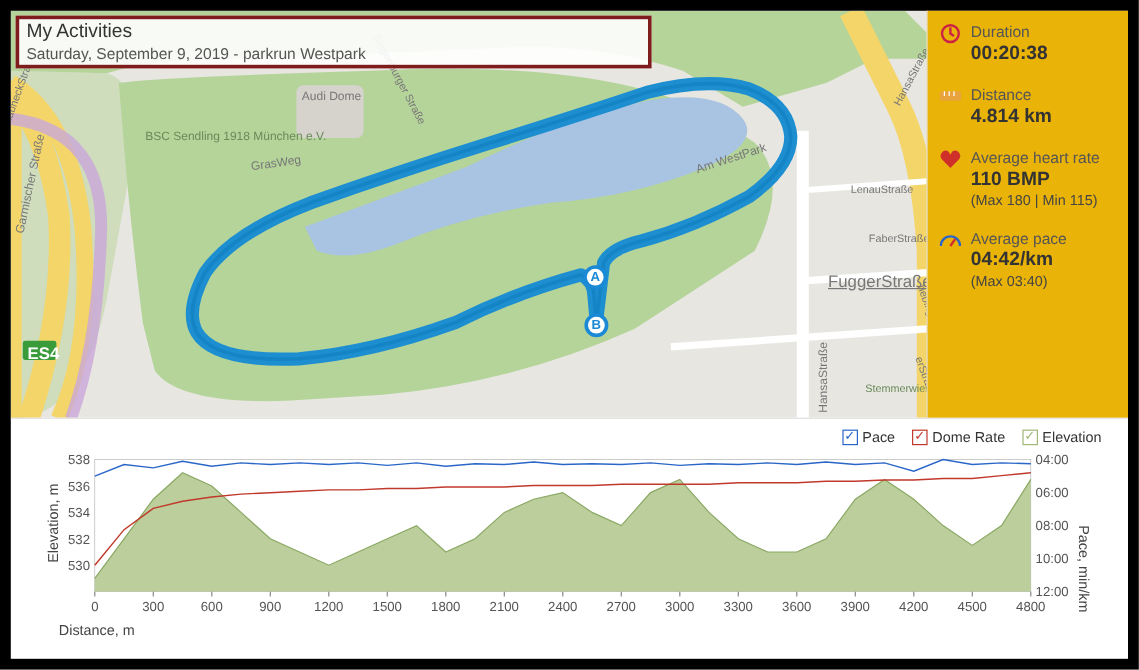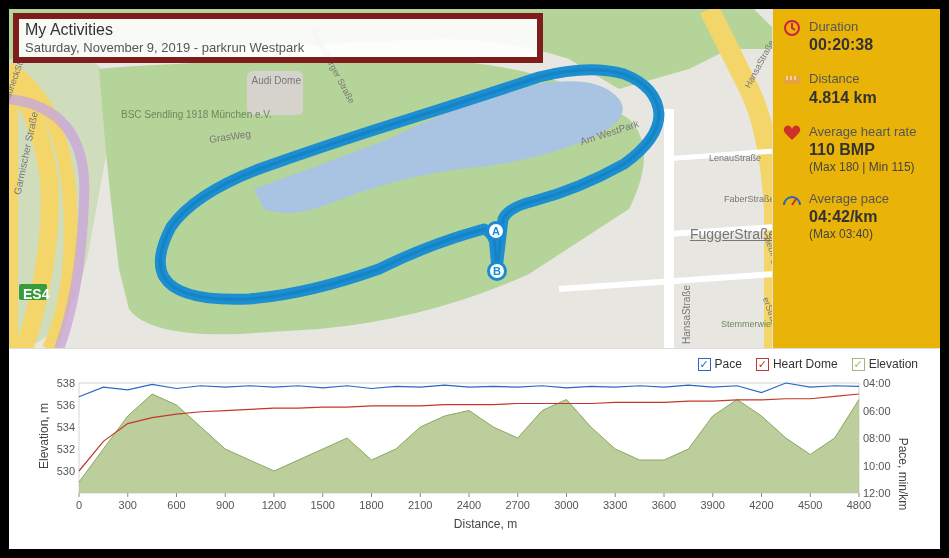--- a/index.html
+++ b/index.html
@@ -1,40 +1,40 @@
 <!DOCTYPE html>
 <html><head>
 <meta charset="utf-8">
 <style>
 * { box-sizing: border-box; margin: 0; padding: 0; }
 body { background: #000; font-family: -apple-system, "Segoe UI", Arial, sans-serif; display: flex; justify-content: center; align-items: center; height: 558px; width: 949px; overflow: hidden; }
 .card { background: #fff; width: 931px; height: 540px; display: flex; flex-direction: column; }
 .top { display: flex; height: 340px; position: relative; border-bottom: 1px solid #ddd; }
 .map { flex: 1; position: relative; overflow: hidden; }
 .map svg { position: absolute; top: 0; left: 0; }
-.title-box { position: absolute; top: 4px; left: 4px; z-index: 5; background: rgba(255,255,255,0.9); border: 6px solid #7f1d1d; padding: 2px 6px 2px 6px; }
+.title-box { position: absolute; top: 4px; left: 4px; z-index: 5; background: rgba(255,255,255,0.9); border: 3px solid #7f1d1d; padding: 2px 6px 2px 6px; }
 .title-box h3 { font-size: 16px; font-weight: 400; color: #333; margin-bottom: 1px; }
 .title-box .sub { font-size: 13px; color: #555; }
 .wp { position: absolute; width: 20px; height: 20px; border-radius: 50%; background: #fff; border: 3px solid #1b8ad6; color: #1b8ad6; font-weight: bold; font-size: 11px; display: flex; align-items: center; justify-content: center; z-index: 4; }
 .maplabel { position: absolute; font-size: 10px; color: #777; z-index: 3; white-space: nowrap; }
 .stats { width: 168px; background: #eab308; border-left: 1px solid #e2e2e2; padding: 10px 8px 8px 10px; font-size: 13px; color: #333; }
 .stat { display: flex; margin-bottom: 16px; gap: 8px; }
 .stat .ic { width: 18px; height: 18px; flex-shrink:0; display:flex; align-items:center; justify-content:center; }
 .stat .txt .lbl { color: #555; font-size: 13px; line-height: 1.25; }
 .stat .txt .val { font-weight: bold; font-size: 16px; line-height: 1.25; }
 .stat .txt .sub { color: #444; font-size: 12px; line-height: 1.25; }
 .chart-area { flex: 1; padding: 14px 18px 10px 40px; position: relative; }
 .legend { position: absolute; top: 8px; right: 22px; display: flex; gap: 14px; font-size: 12px; color: #333; }
 .legend .item { display: flex; align-items: center; gap: 4px; }
 .legend .box { width: 13px; height: 13px; border:1px solid; display:flex; align-items:center; justify-content:center; }
 .legend .box .chk { font-size: 11px; line-height:1; }
 .axis-text { font-size: 11px; fill: #555; }
 .ylabel-left { position: absolute; left: 2px; top: 50%; transform: rotate(-90deg) translateX(20px); transform-origin: center; font-size: 12px; color: #444; }
 .ylabel-right { position: absolute; right: 0px; top: 50%; transform: rotate(90deg) translateX(18px); transform-origin: center; font-size: 12px; color: #444; }
-.xlabel { text-align: center; font-size: 12px; color: #444; margin-top: -2px; }
+.xlabel { text-align: left; font-size: 12px; color: #444; margin-top: -2px; }
 </style>
 </head>
 <body>
 
 <div class="card">
 
   <div class="top">
     <div class="map">
 
       <svg width="765" height="340">
@@ -61,21 +61,21 @@
         <rect x="238" y="62" width="56" height="44" rx="6" fill="#d5d3cc"></rect>
 
         <rect x="10" y="275" width="28" height="16" rx="2" fill="#3a9b3a"></rect>
 
         <path d="M 488 260 L 486 238 Q 486 225 475 220 Q 420 235 370 260 Q 300 285 240 290 Q 170 293 155 268 Q 145 250 162 218 Q 185 185 250 160 Q 320 135 400 110 Q 470 88 530 68 Q 580 55 615 65 Q 648 78 650 105 Q 650 130 615 155 Q 570 180 525 192 Q 500 198 494 210 L 488 260" fill="none" stroke="#1d8fd1" stroke-width="11" stroke-linecap="round" stroke-linejoin="round"></path>
         <path d="M 488 260 L 486 238 Q 486 225 475 220 Q 420 235 370 260 Q 300 285 240 290 Q 170 293 155 268 Q 145 250 162 218 Q 185 185 250 160 Q 320 135 400 110 Q 470 88 530 68 Q 580 55 615 65 Q 648 78 650 105 Q 650 130 615 155 Q 570 180 525 192 Q 500 198 494 210 L 488 260" fill="none" stroke="#0b72b5" stroke-width="3" stroke-linecap="round" stroke-linejoin="round" opacity="0.4"></path>
       </svg>
 
       <div class="title-box" style="width:530px;">
         <h3>My Activities</h3>
-        <div class="sub">Saturday, November 9, 2019 - parkrun Westpark</div>
+        <div class="sub">Saturday, September 9, 2019 - parkrun Westpark</div>
       </div>
 
       <div class="wp" style="left:477px; top:212px;">A</div>
       <div class="wp" style="left:478px; top:252px;">B</div>
 
       <div class="maplabel" style="left:242px; top:66px; text-align:right; width:50px;"><span>Audi
 Dome</span></div>
       <div class="maplabel" style="left:112px; top:100px; color:#6a8a5a; width:120px; text-align:center;">BSC Sendling 1918
 München e.V.</div>
       <div class="maplabel" style="left:200px; top:122px; transform:rotate(-8deg);">GrasWeg</div>
@@ -154,21 +154,21 @@
       <div class="item">
           <span class="box" style="border-color:#2a66c8;">
             <span class="chk" style="color:#2a66c8;">✓</span>
           </span>
           <span>Pace</span>
         </div>
       <div class="item">
           <span class="box" style="border-color:#c0392b;">
             <span class="chk" style="color:#c0392b;">✓</span>
           </span>
-          <span>Heart Dome</span>
+          <span>Dome Rate</span>
         </div>
       <div class="item">
           <span class="box" style="border-color:#a0b878;">
             <span class="chk" style="color:#a0b878;">✓</span>
           </span>
           <span>Elevation</span>
         </div>
     </div>
     <div class="ylabel-left">Elevation, m</div>
     <div class="ylabel-right">Pace, min/km</div>

